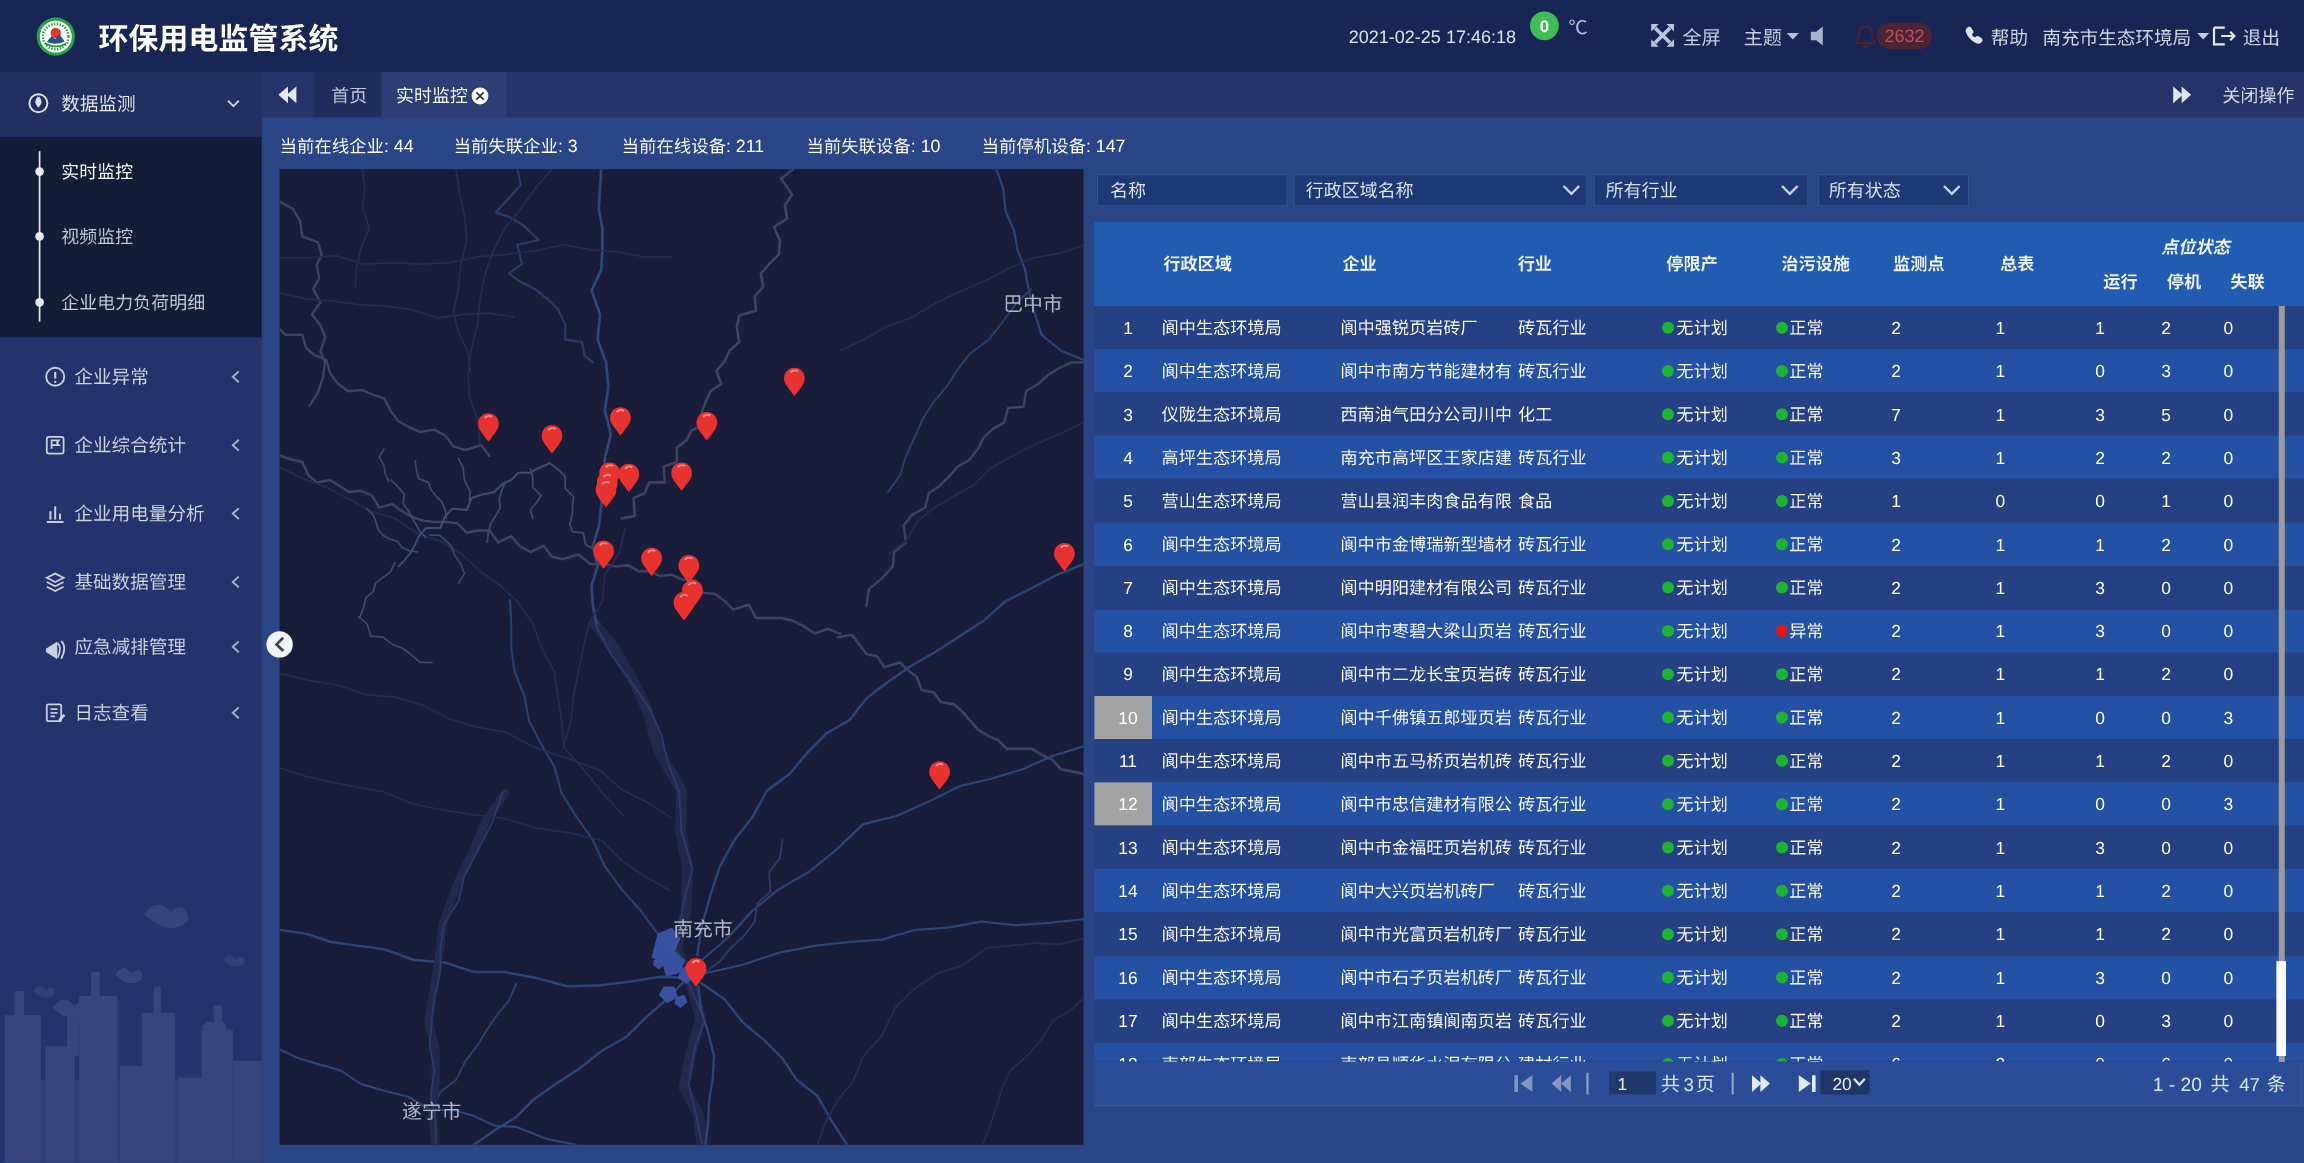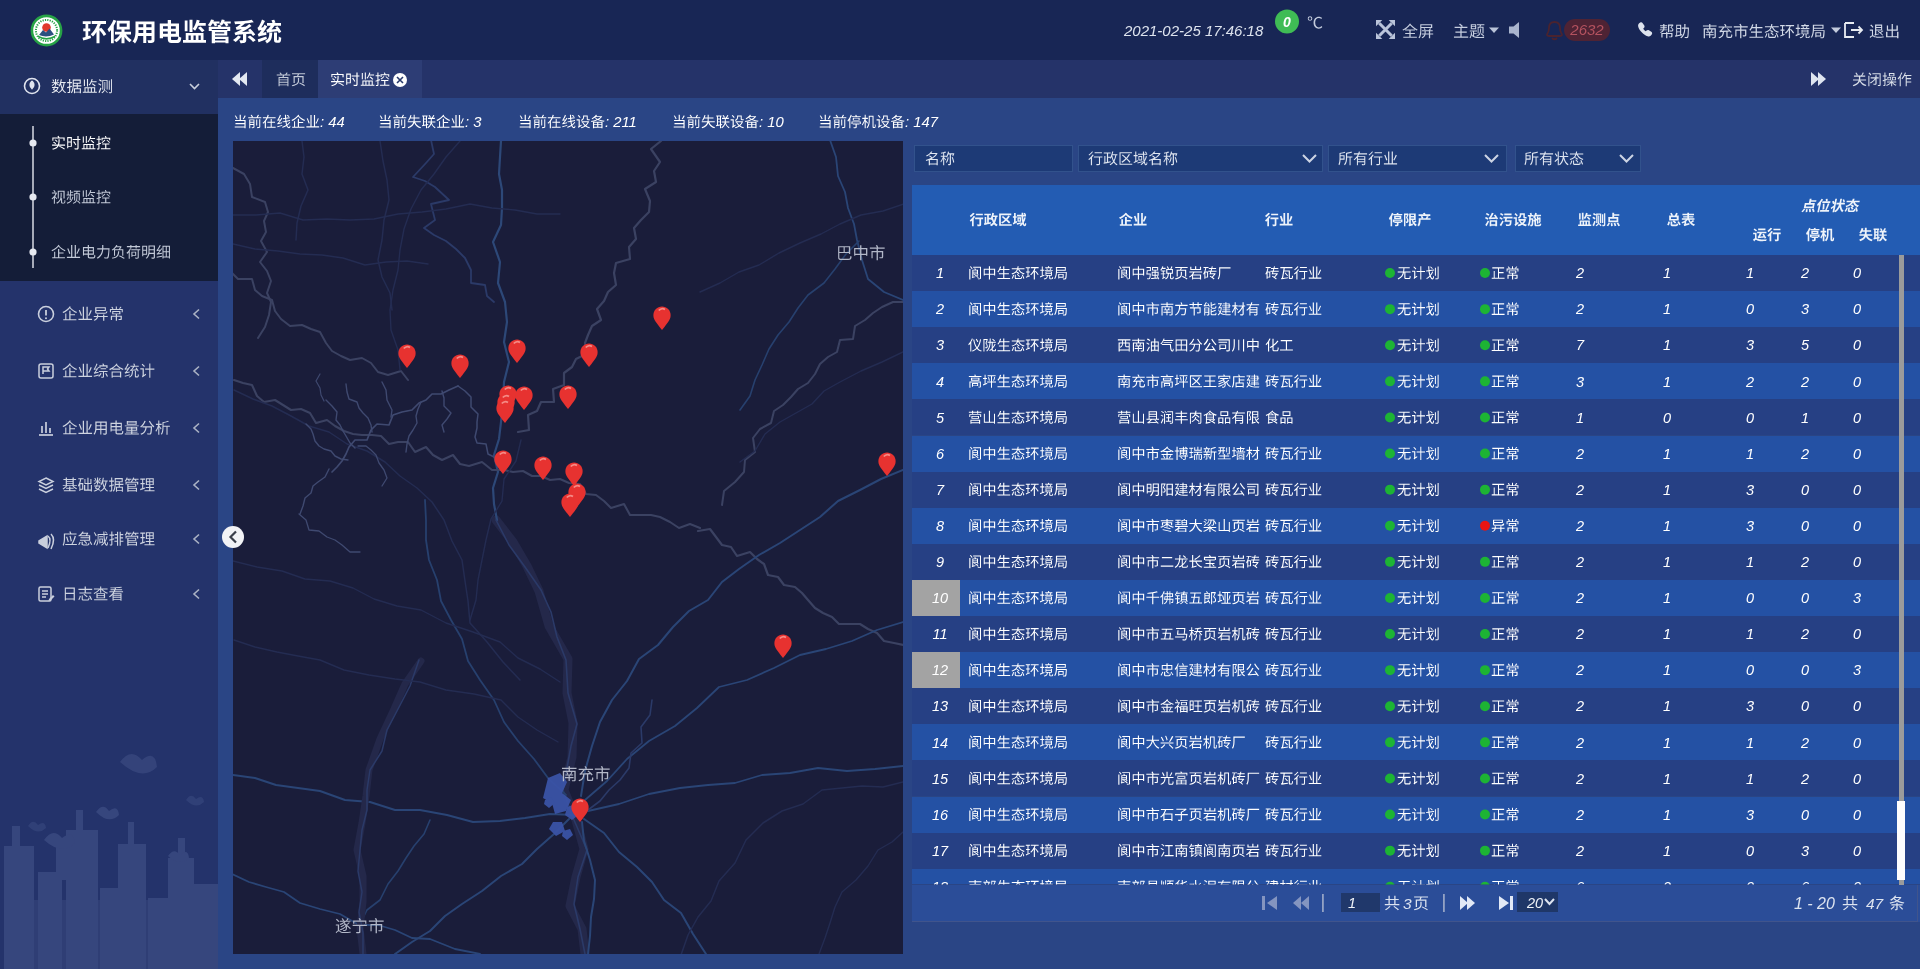--- a/index.html
+++ b/index.html
@@ -1,14 +1,14 @@
 <!DOCTYPE html>
 <html><head><meta charset="utf-8"><style>
 html,body{margin:0;padding:0;width:1920px;height:969px;overflow:hidden;background:#2a4585;font-family:"Liberation Sans",sans-serif;}
-#stage{position:relative;width:1920px;height:969px;font-style:italic;}
+#stage{position:relative;width:1920px;height:969px;}
 svg.overlay{position:absolute;left:0;top:0;z-index:5;}
 </style></head><body>
 <div id="stage">
 <div style="position:absolute;left:0px;top:0px;width:1920px;height:60px;background:#182655;"></div>
 <div style="position:absolute;left:218px;top:60px;width:1702px;height:38px;background:#253369;"></div>
 <div style="position:absolute;left:262px;top:60px;width:56px;height:38px;background:#1e2d5c;"></div>
 <div style="position:absolute;left:318px;top:60px;width:104px;height:38px;background:#2d3d75;"></div>
 <div style="position:absolute;left:218px;top:98px;width:1702px;height:43px;background:#2a4585;"></div>
 <div style="position:absolute;left:0px;top:60px;width:218px;height:909px;background:#24336b;"></div>
 <div style="position:absolute;left:0px;top:60px;width:218px;height:54px;background:#213061;"></div>

